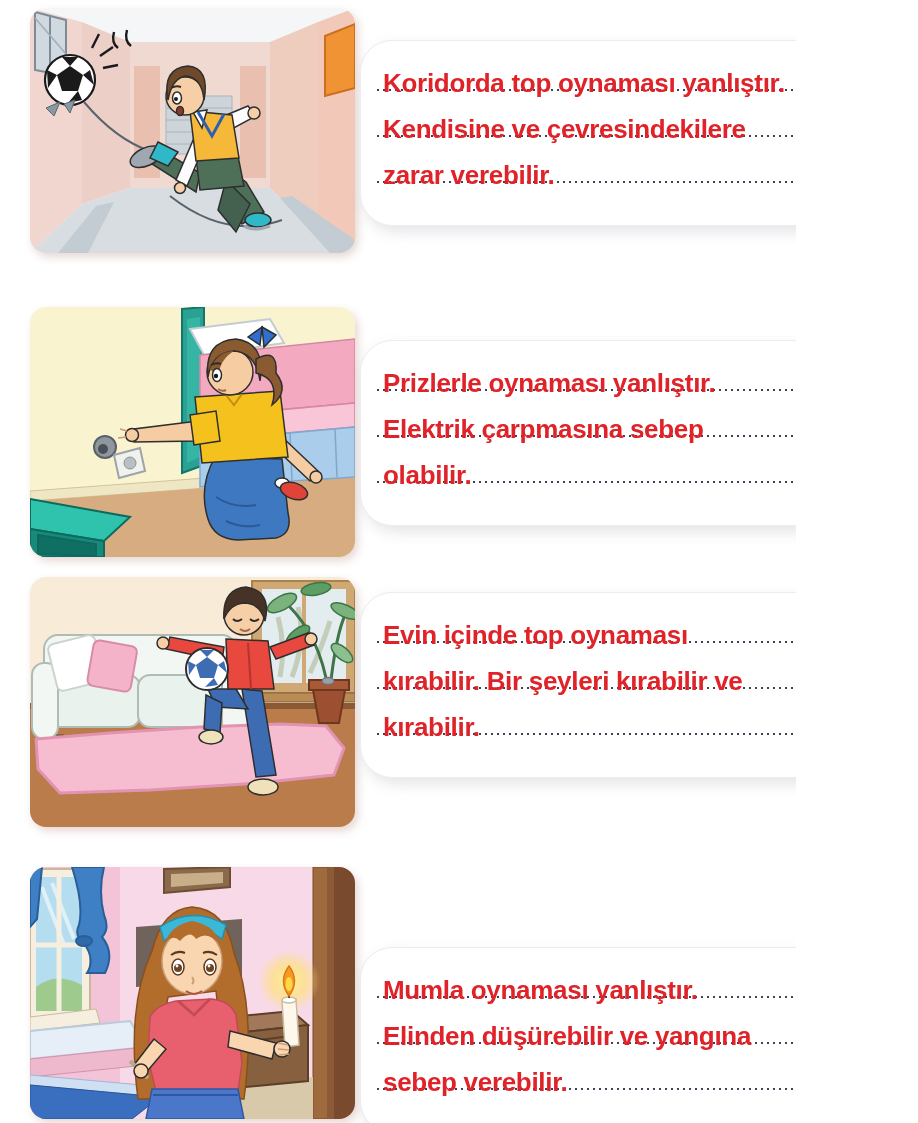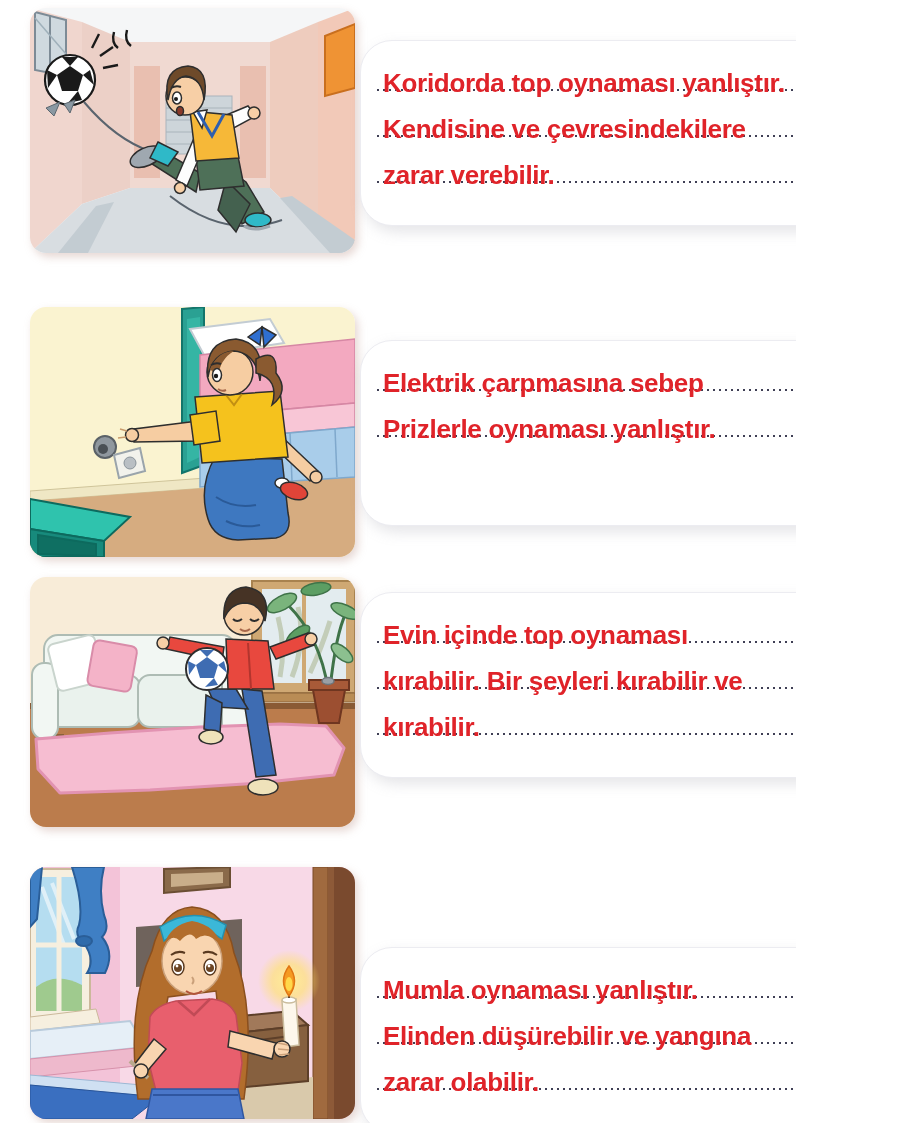--- a/index.html
+++ b/index.html
@@ -212,24 +212,27 @@
       <g stroke="#0d6a5e" stroke-width="2">
         <polygon points="0,192 100,210 74,234 0,222" fill="#2fc3ad"></polygon>
         <polygon points="0,222 74,234 74,250 0,250" fill="#178a7c"></polygon>
         <polygon points="8,228 66,237 66,249 8,247" fill="#0f6f62"></polygon>
       </g>
     </svg>
   </div>
 
   <div class="card card-2">
     <div class="line-row">
+      <span class="answer">Prizlerle oynaması yanlıştır.</span>
+    </div>
+    <div class="line-row">
       <span class="answer">Elektrik çarpmasına sebep</span>
     </div>
     <div class="line-row">
-      <span class="answer">Prizlerle oynaması yanlıştır.</span>
+      <span class="answer">olabilir.</span>
     </div>
   </div>
 
   <div class="illus illus-3">
     <svg viewBox="0 0 325 250">
       <rect width="325" height="250" fill="#f8ecd8"></rect>
 
       <g>
         <rect x="222" y="4" width="103" height="112" fill="#cfa873" stroke="#a8824f" stroke-width="2"></rect>
         <rect x="232" y="12" width="84" height="94" fill="#e3ecef"></rect>
@@ -426,17 +429,17 @@
   </div>
 
   <div class="card card-4">
     <div class="line-row">
       <span class="answer">Mumla oynaması yanlıştır.</span>
     </div>
     <div class="line-row">
       <span class="answer">Elinden düşürebilir ve yangına</span>
     </div>
     <div class="line-row">
-      <span class="answer">zarar olabilir.</span>
+      <span class="answer">sebep verebilir.</span>
     </div>
   </div>
 
 </div>
 
 </body></html>

